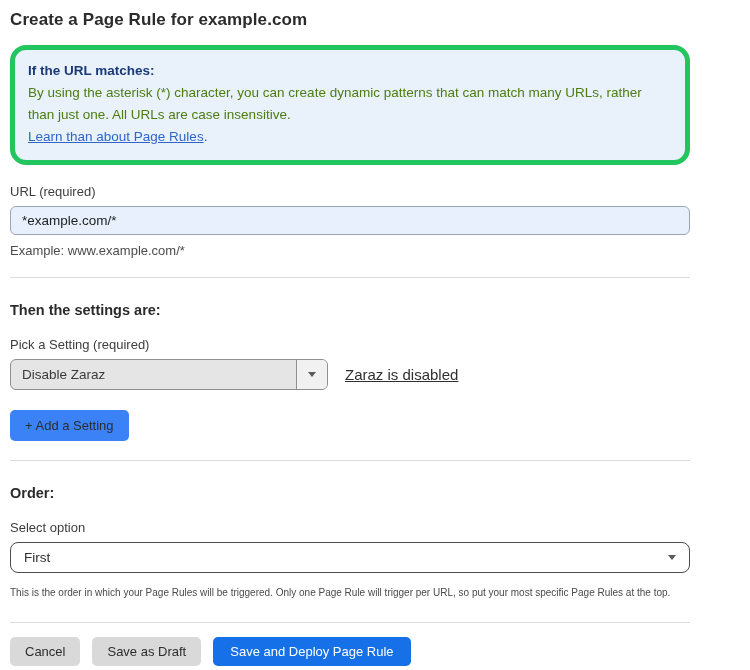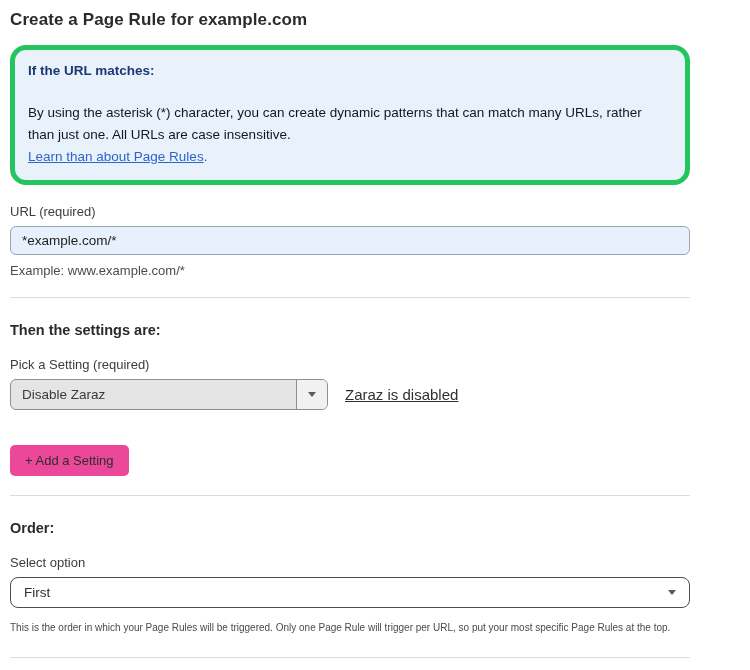--- a/index.html
+++ b/index.html
@@ -29,21 +29,21 @@
     border-radius: 16px;
     padding: 10px 14px 12px 13px;
     font-size: 13.5px;
     line-height: 22px;
     color: #2e5291;
   }
   .info-heading {
     font-weight: bold;
     color: #1b3a75;
   }
-  .info-body { color: #0f172a; margin-top: 20px; }
+  .info-body { color: #4d7c0f; }
   .info-link {
     color: #2f65cb;
     text-decoration: underline;
     cursor: pointer;
   }
   .info-link-suffix { color: #2e5291; }
   .field-label {
     margin-top: 19px;
     font-size: 13px;
     color: #3d3d3d;
@@ -116,23 +116,23 @@
     border-right: 4px solid transparent;
     border-top: 5px solid #5a5a5a;
   }
   .setting-status {
     margin-left: 17px;
     font-size: 15px;
     color: #2f2f2f;
     text-decoration: underline;
   }
   .add-setting-button {
-    margin-top: 35px;
+    margin-top: 20px;
     display: inline-block;
-    background: #ec4899;
+    background: #3b82f6;
     border: none;
     border-radius: 5px;
     padding: 8px 15px;
     font-size: 13px;
     color: #2d2d2d;
     font-family: "Liberation Sans", "DejaVu Sans", sans-serif;
     cursor: pointer;
   }
   .order-select {
     margin-top: 7px;

